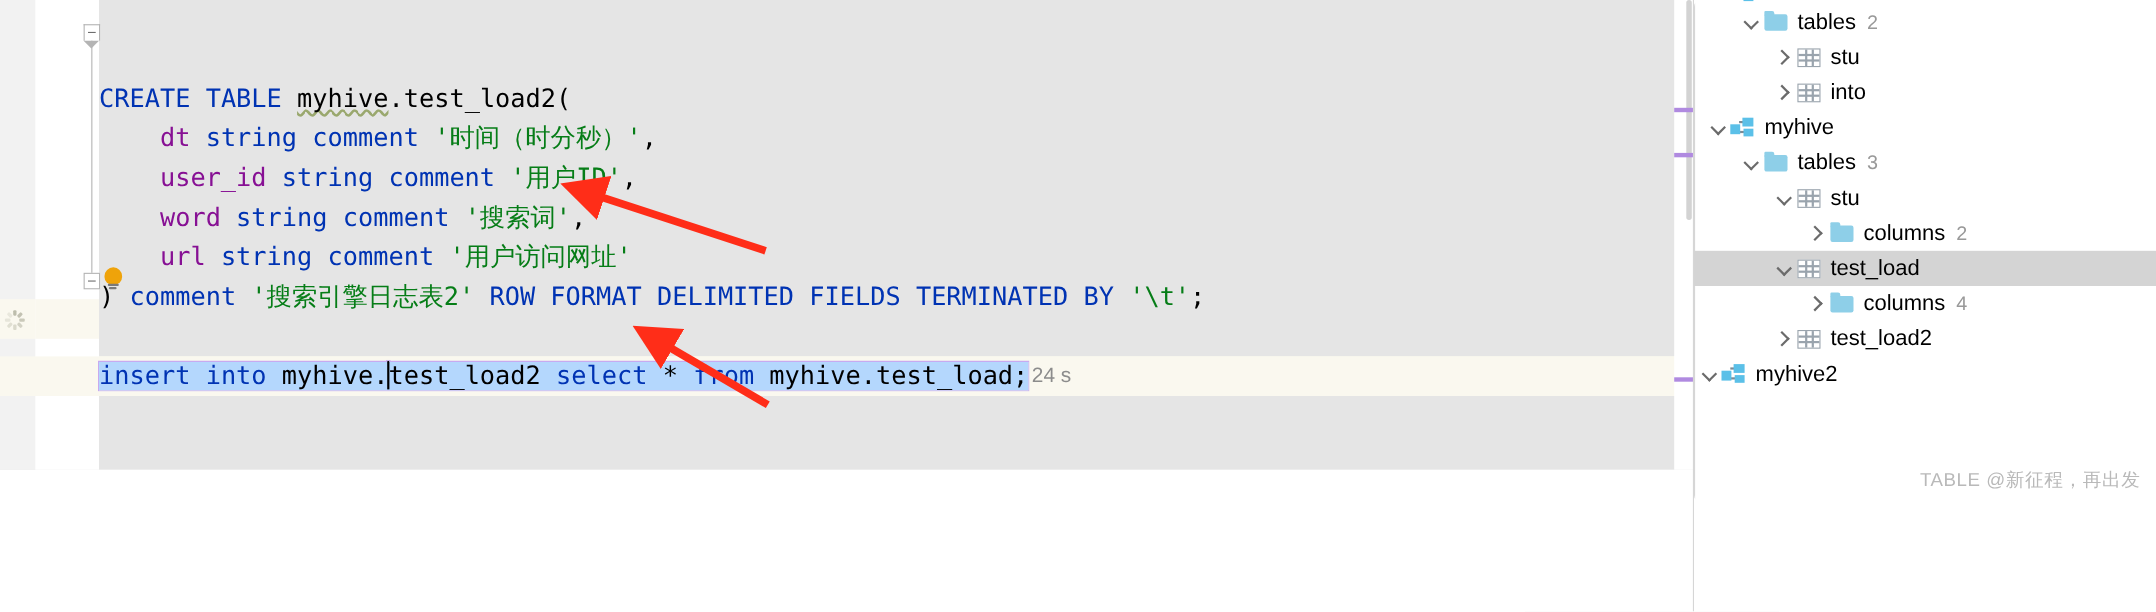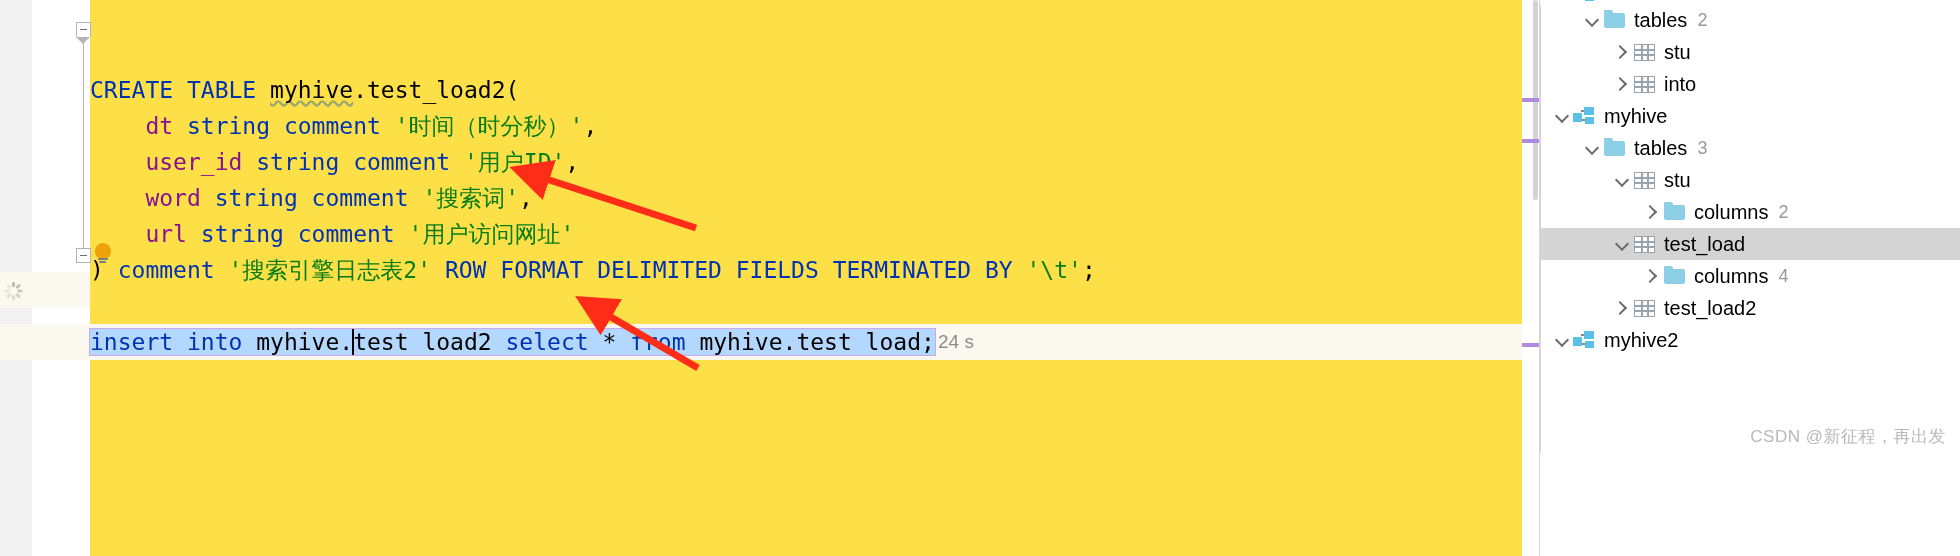--- a/index.html
+++ b/index.html
@@ -21,22 +21,22 @@
     width: 1960px;
     height: 556px;
     display: flex;
     background: #ffffff;
   }
 
   
   .editor-pane {
     position: relative;
     width: 1540px;
-    height: 556px;
-    background: #fde047;
+    height: 427px;
+    background: #e5e5e5;
     overflow: hidden;
     flex: 0 0 1540px;
   }
 
   
   .gutter-strip {
     position: absolute;
     left: 0; top: 0;
     width: 32px; height: 556px;
     background: #f2f2f2;
@@ -551,37 +551,37 @@
           <span class="ticon">
             <span class="icon-table">
               <i class="h1"></i>
               <i class="h2"></i>
               <i class="v1"></i>
               <i class="v2"></i>
             </span>
           </span>
           <span class="tlabel">test_load2</span>
         </div>
-        <div class="tree-row" style="padding-left: 12px;">
+        <div class="tree-row" style="padding-left: 4px;">
           <span class="twisty down">
             <i></i>
           </span>
           <span class="ticon">
             <span class="icon-schema">
               <i class="l1"></i>
               <i class="l2"></i>
               <i class="b1"></i>
               <i class="b2"></i>
               <i class="b3"></i>
             </span>
           </span>
           <span class="tlabel">myhive2</span>
         </div>
       </div>
-    <div class="watermark">CSDN @新征程，再出发</div>
+    <div class="watermark">TABLE @新征程，再出发</div>
   </div>
 
   <svg class="arrow-svg" viewBox="0 0 1960 556">
     <defs>
       <marker id="ah" markerWidth="6" markerHeight="6" refX="3.2" refY="3" orient="auto">
         <path d="M0,0 L6,3 L0,6 z" fill="#ff2d18"></path>
       </marker>
     </defs>
     <g id="arrow-group">
         <line x1="696" y1="228" x2="528" y2="173" stroke="#ff2d18" stroke-width="7" marker-end="url(#ah)"></line>

